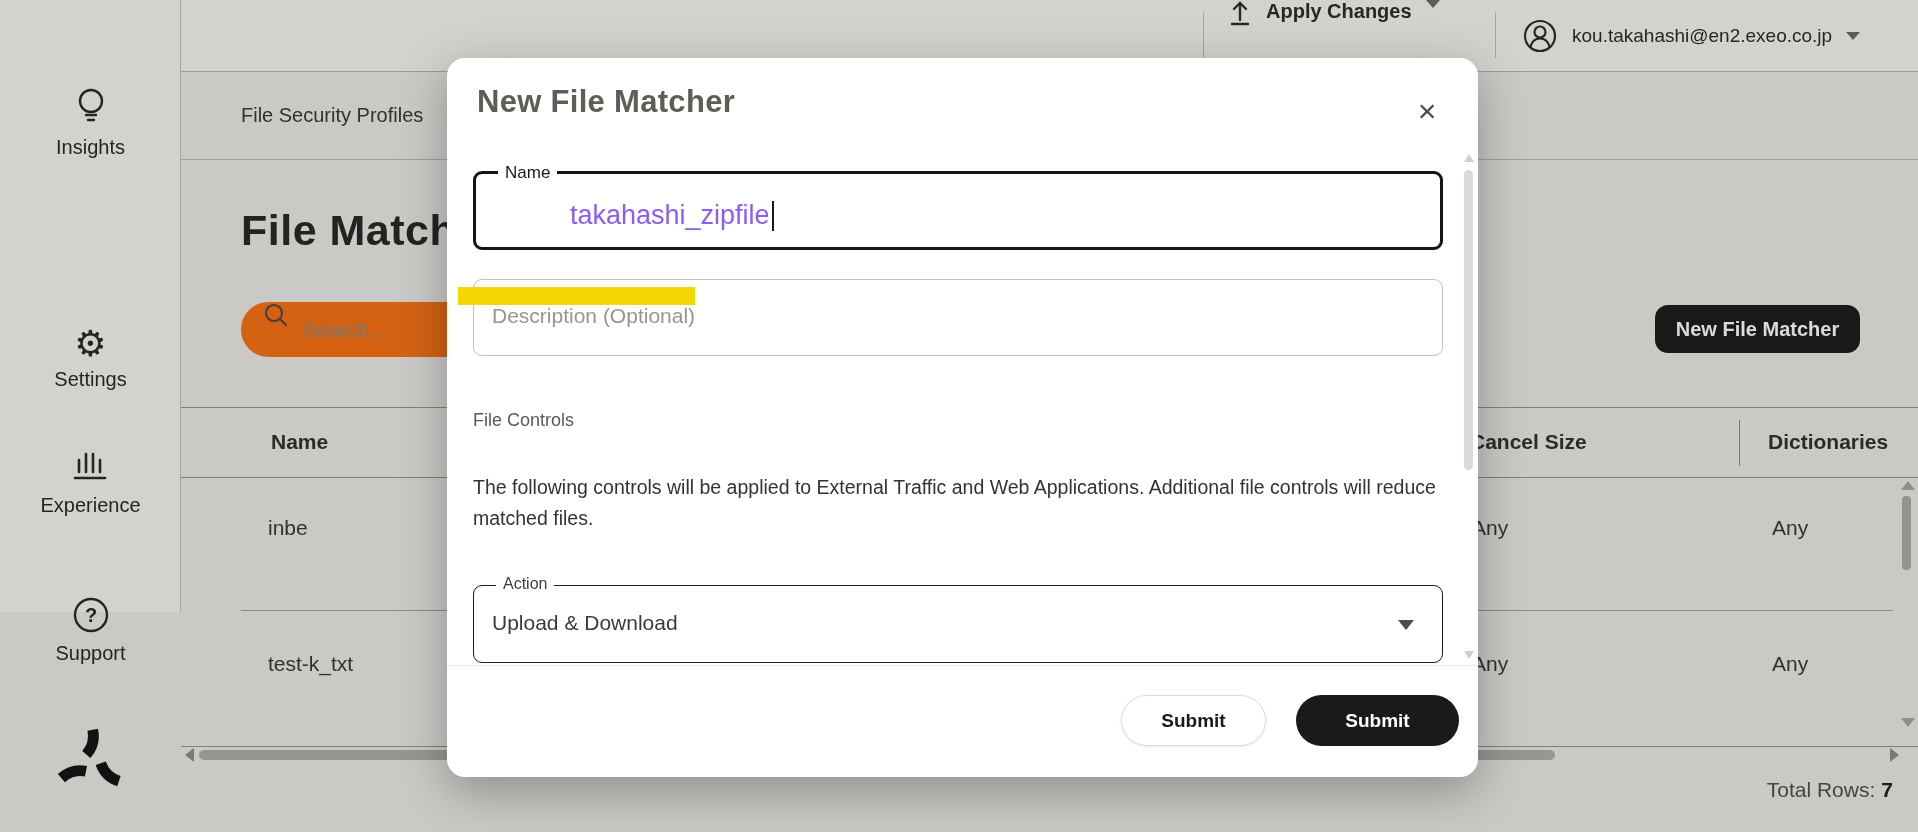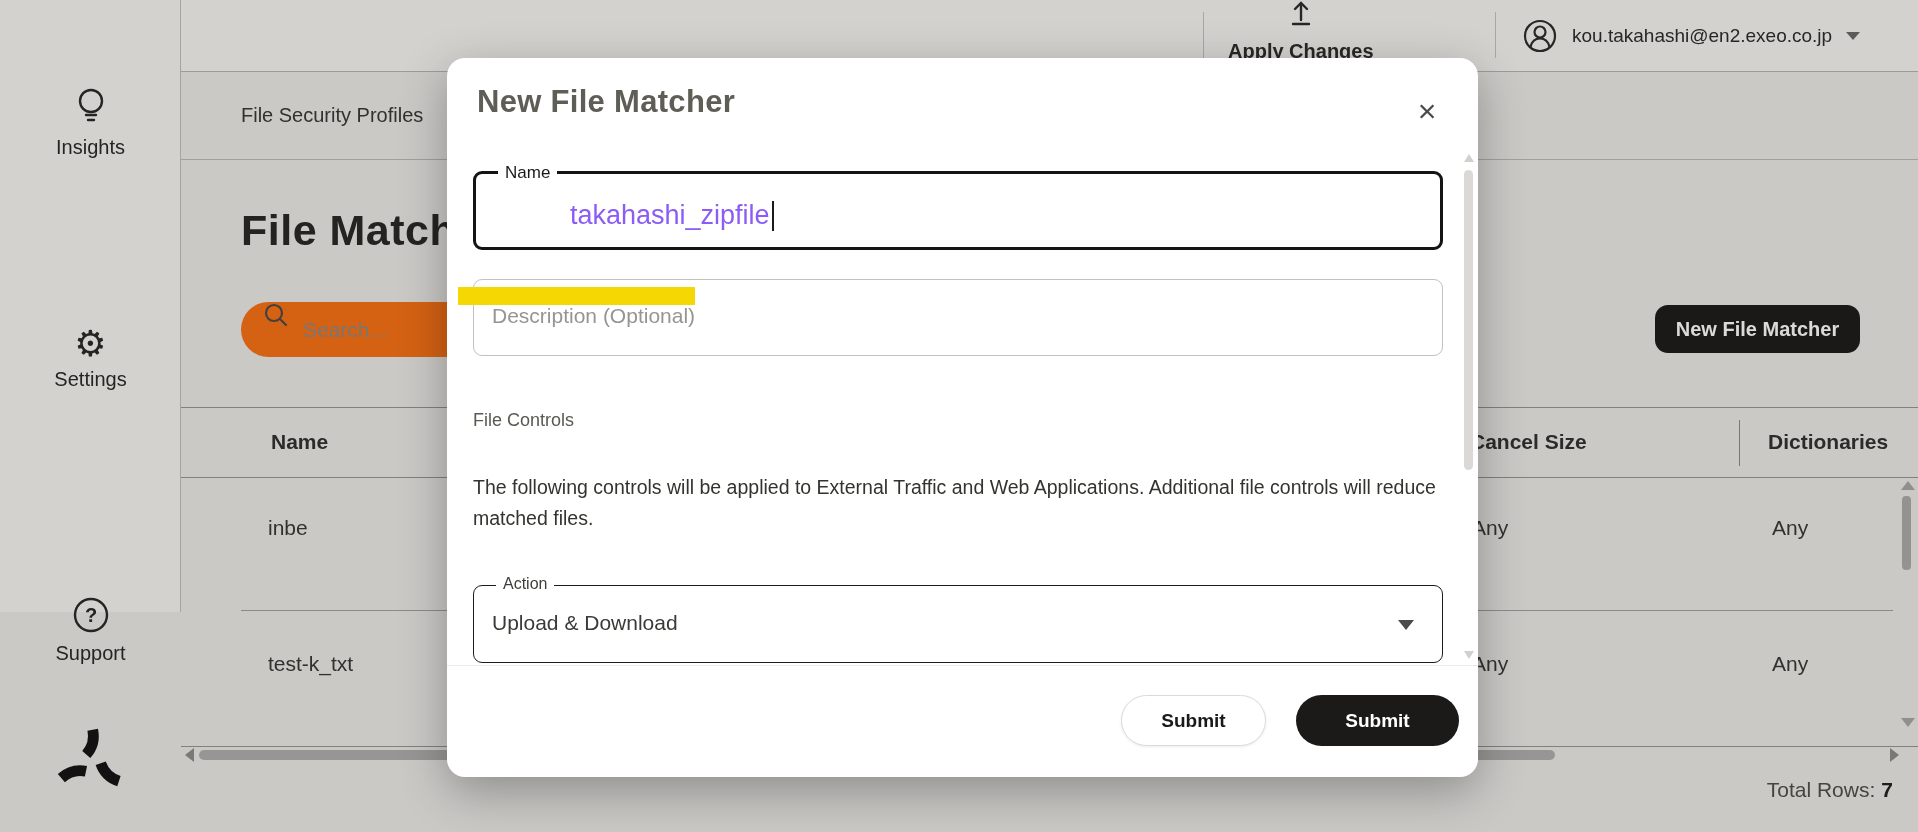--- a/index.html
+++ b/index.html
@@ -3,21 +3,21 @@
 <meta charset="utf-8">
 <style>
   * { margin:0; padding:0; box-sizing:border-box; }
   html,body { width:1918px; height:832px; }
   body { font-family:"Liberation Sans", sans-serif; }
   #app { position:relative; width:1918px; height:832px; overflow:hidden; background:#edebe8; }
 
   
   .topbar { position:absolute; left:0; top:0; width:1918px; height:72px; background:#f7f6f3; border-bottom:1px solid #b9b7b4; }
   .tb-divider { position:absolute; top:12px; width:1px; height:46px; background:#c6c4c1; }
-  .apply-wrap { position:absolute; left:1228px; top:0; height:72px; display:flex; align-items:center; gap:14px; cursor:pointer;flex-direction:column; }
+  .apply-wrap { position:absolute; left:1228px; top:0; height:72px; display:flex; gap:14px; cursor:pointer; }
   .apply-label { font-size:20px; font-weight:700; color:#2e2d2b; }
   .user-wrap { position:absolute; left:1522px; top:0; height:72px; display:flex; align-items:center; gap:14px; cursor:pointer; }
   .user-email { font-size:19px; font-weight:500; color:#2e2d2b; }
   .caret-down { width:0; height:0; border-left:7px solid transparent; border-right:7px solid transparent; border-top:8px solid #6b6a68; }
 
   
   .sidebar { position:absolute; left:0; top:0; width:181px; height:612px; background:#f7f6f3; border-right:1px solid #c2c0bd; }
   .side-item { position:absolute; left:0; width:181px; text-align:center; cursor:pointer; }
   .side-label { font-size:20px; color:#2b2a28; }
   .side-label.active { color:#6236e8; font-weight:700; }
@@ -141,20 +141,34 @@
       </div>
       <div class="side-label" style="margin-top:8px">Insights</div>
     </div>
 
 
     <div class="side-item" style="top:326px">
       <div class="gear-glyph">⚙</div>
       <div class="side-label" style="margin-top:6px">Settings</div>
     </div>
 
+    <div class="side-item" style="top:446px">
+      <div style="display:flex;justify-content:center">
+        <svg width="40" height="40" viewBox="0 0 40 40">
+            <g stroke="#2b2a28" stroke-width="2.6" fill="none" stroke-linecap="round">
+              <path d="M8 14 L8 26"></path>
+              <path d="M15 8 L15 26"></path>
+              <path d="M22 8 L22 26"></path>
+              <path d="M29 14 L29 26"></path>
+              <path d="M4 32 L34 32"></path>
+            </g>
+          </svg>
+      </div>
+      <div class="side-label" style="margin-top:8px">Experience</div>
+    </div>
 
     <div class="side-item" style="top:595px">
       <div style="display:flex;justify-content:center">
         <svg width="40" height="40" viewBox="0 0 40 40">
             <circle cx="20" cy="20" r="16" stroke="#2b2a28" stroke-width="2.4" fill="none"></circle>
             <text x="20" y="27" text-anchor="middle" font-size="20" font-weight="700" fill="#2b2a28" font-family="Liberation Sans, sans-serif">?</text>
           </svg>
       </div>
       <div class="side-label" style="margin-top:7px">Support</div>
     </div>

